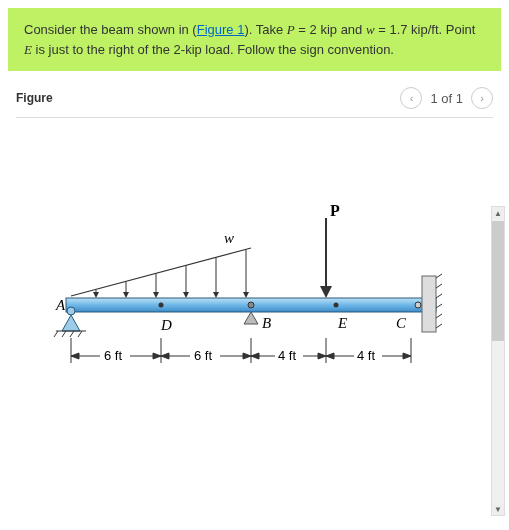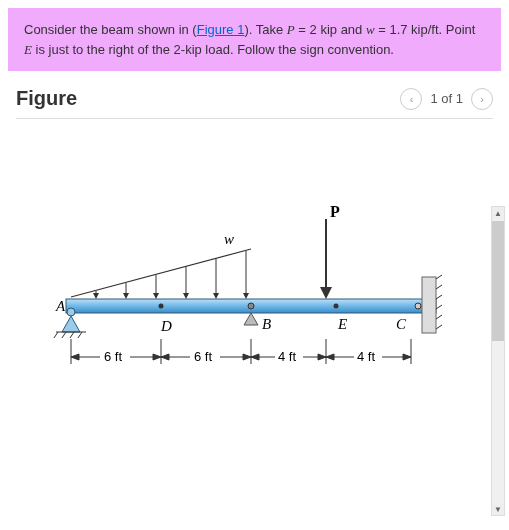--- a/index.html
+++ b/index.html
@@ -1,21 +1,21 @@
 <!DOCTYPE html>
 <html><head>
   <meta charset="utf-8">
   <style>
     * { box-sizing: border-box; margin: 0; padding: 0; }
     body { font-family: Arial, sans-serif; font-size: 13px; color: #333; width: 509px; height: 530px; background: #fff; }
-    .problem-box { background: #f0abfc; padding: 12px 16px; margin: 8px; line-height: 1.5; }
+    .problem-box { background: #bef264; padding: 12px 16px; margin: 8px; line-height: 1.5; }
     .problem-box a { color: #0066cc; text-decoration: underline; }
     .figure-section { padding: 8px 16px; }
     .figure-header { display: flex; justify-content: space-between; align-items: center; border-bottom: 1px solid #ddd; padding-bottom: 8px; margin-bottom: 20px; }
-    .figure-header h3 { font-size: 20px; font-weight: bold; }
+    .figure-header h3 { font-size: 12px; font-weight: bold; }
     .nav-controls { display: flex; align-items: center; gap: 8px; font-size: 13px; color: #555; }
     .nav-btn { width: 22px; height: 22px; border: 1px solid #ccc; border-radius: 50%; background: #fff; display: flex; align-items: center; justify-content: center; color: #999; cursor: pointer; font-size: 11px; }
     .figure-canvas { position: relative; width: 440px; height: 280px; margin: 10px 0 0 10px; }
     .scrollbar { position: absolute; right: 4px; top: 206px; width: 14px; height: 310px; background: #f0f0f0; border: 1px solid #ddd; }
     .scrollbar-arrow { width: 12px; height: 12px; background: #eee; display: flex; align-items: center; justify-content: center; font-size: 8px; color: #666; }
     .scrollbar-thumb { position: absolute; top: 14px; width: 12px; height: 120px; background: #ccc; }
     .italic { font-style: italic; font-family: 'Times New Roman', serif; }
   </style>
 </head>
 <body>

